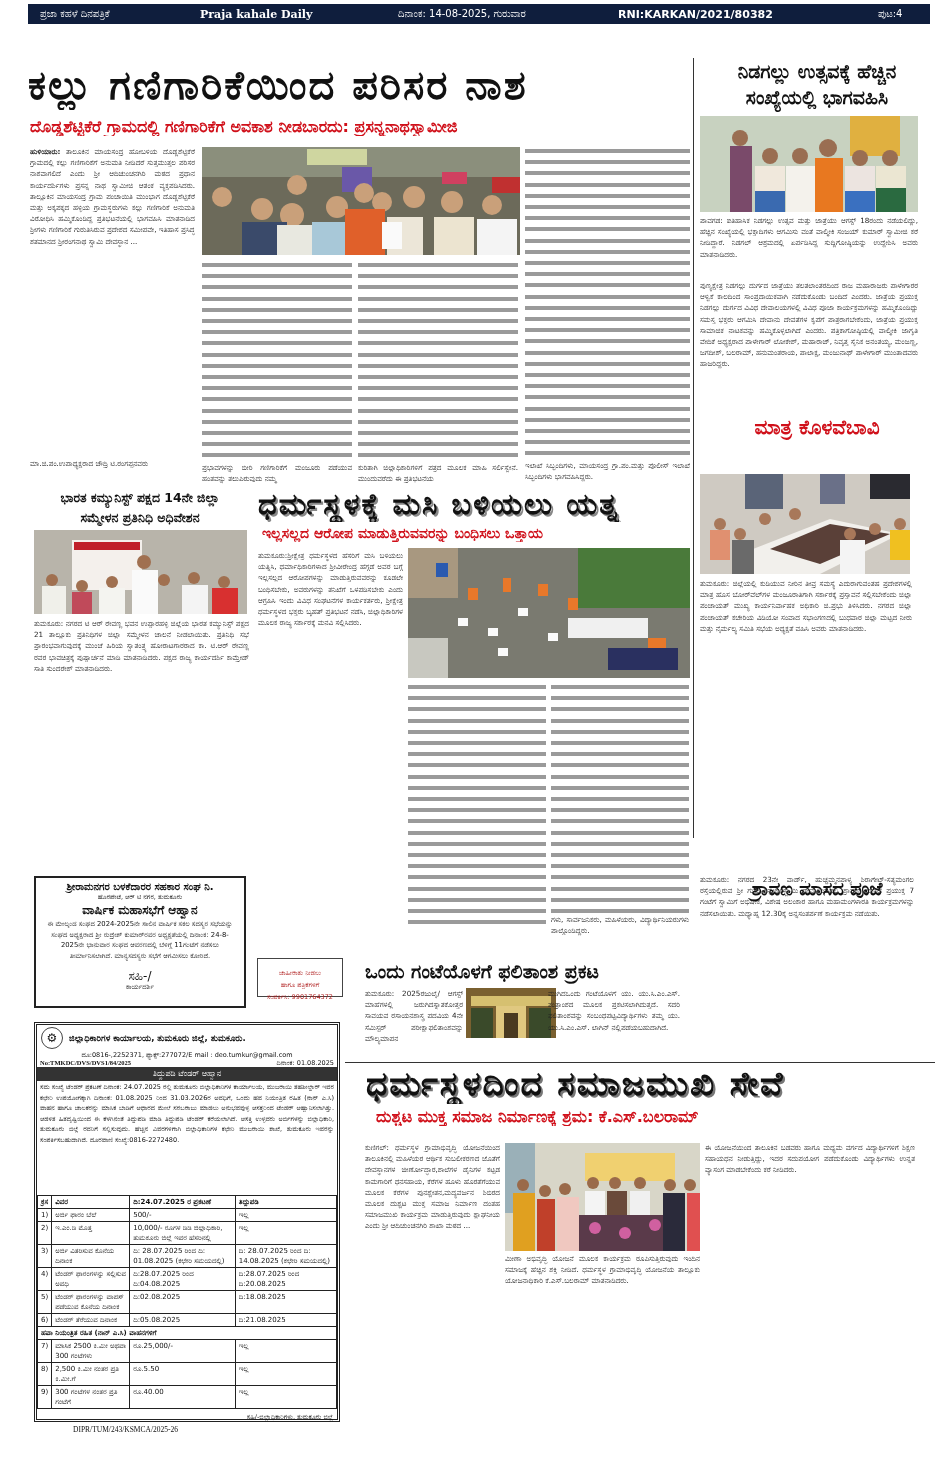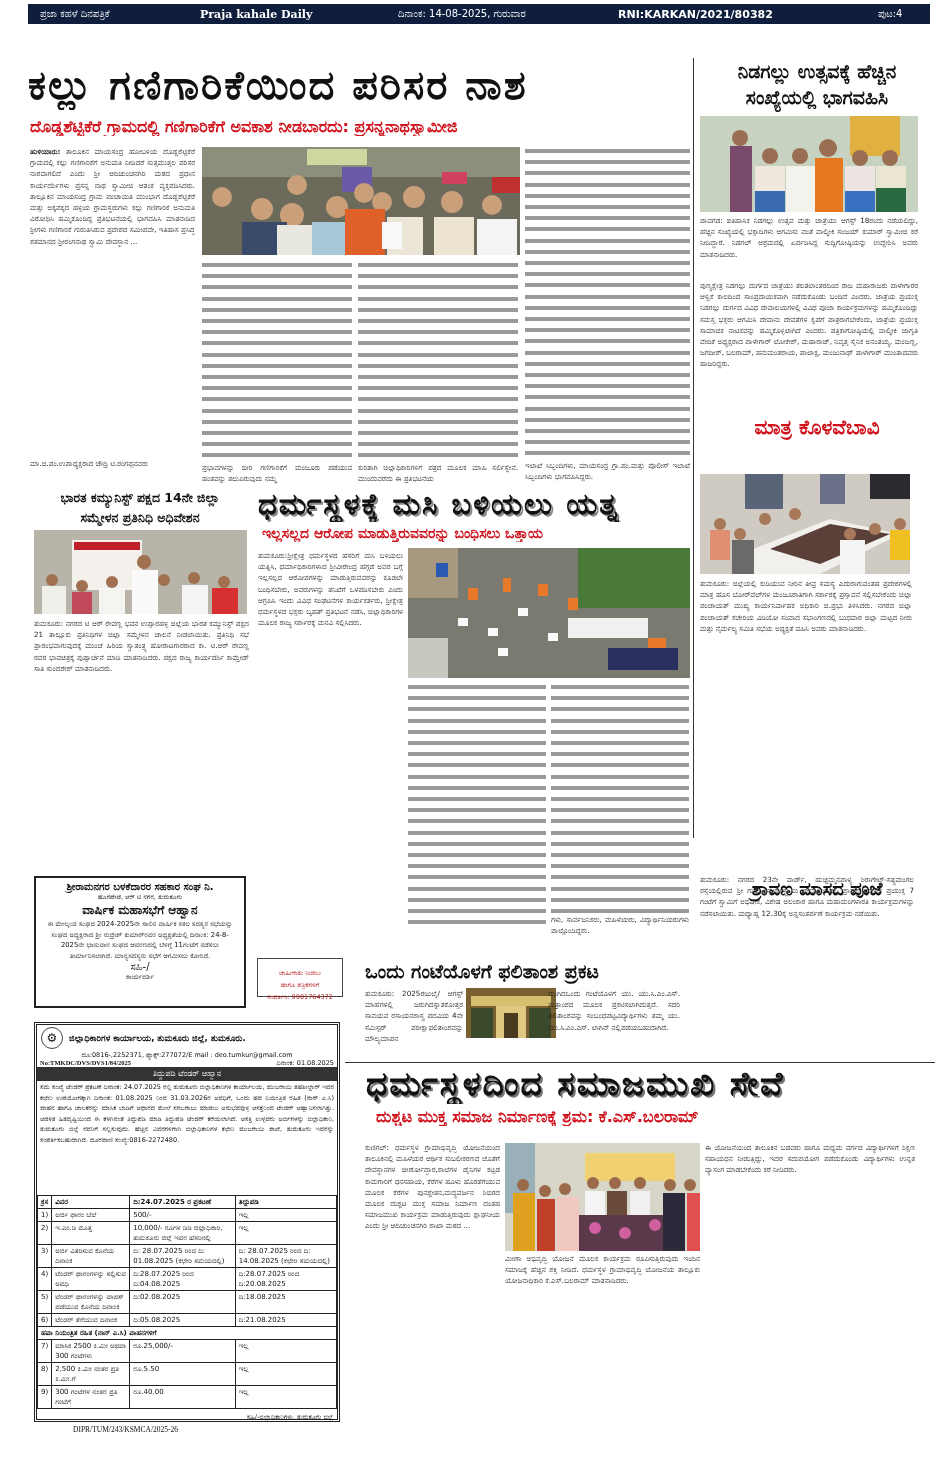--- a/index.html
+++ b/index.html
@@ -202,21 +202,21 @@
     <rect x="178" y="58" width="26" height="26" fill="#d83030"></rect>
   </svg>
 </div>
 <div class="abs body-text" style="left:34px; top:618px; width:215px; height:240px;">ತುಮಕೂರು: ನಗರದ ಟಿ ಆರ್ ರೇವಣ್ಣ ಭವನ ಉಪ್ಪಾರಹಳ್ಳಿ ಜಿಲ್ಲೆಯ ಭಾರತ ಕಮ್ಯುನಿಸ್ಟ್ ಪಕ್ಷದ 21 ತಾಲ್ಲೂಕು ಪ್ರತಿನಿಧಿಗಳ ಜಿಲ್ಲಾ ಸಮ್ಮೇಳನ ಚಾಲನೆ ನೀಡಲಾಯಿತು. ಪ್ರತಿನಿಧಿ ಸಭೆ ಪ್ರಾರಂಭವಾಗುವುದಕ್ಕೆ ಮುಂಚೆ ಹಿರಿಯ ಸ್ವಾತಂತ್ರ್ಯ ಹೋರಾಟಗಾರರಾದ ಕಾ. ಟಿ.ಆರ್ ರೇವಣ್ಣ ರವರ ಭಾವಚಿತ್ರಕ್ಕೆ ಪುಷ್ಪಾರ್ಚನೆ ಮಾಡಿ ಮಾತನಾಡಿದರು. ಪಕ್ಷದ ರಾಜ್ಯ ಕಾರ್ಯದರ್ಶಿ ಕಾಮ್ರೇಡ್ ಸಾತಿ ಸುಂದರೇಶ್ ಮಾತನಾಡಿದರು.</div>
 
 <div class="abs box center" style="left:34px; top:876px; width:212px; height:132px; padding:3px 4px;">
   <div style="font-size:10px; font-weight:bold;">ಶ್ರೀರಾಮನಗರ ಬಳಕೆದಾರರ ಸಹಕಾರ ಸಂಘ ನಿ.</div>
   <div style="font-size:6.5px;">ಹೊರಪೇಟೆ, ಆರ್ ಟಿ ನಗರ, ತುಮಕೂರು</div>
   <div style="font-size:12px; font-weight:bold; margin:2px 0;">ವಾರ್ಷಿಕ ಮಹಾಸಭೆಗೆ ಆಹ್ವಾನ</div>
   <div style="font-size:6.8px; line-height:10.5px;">ಈ ಮೇಲ್ಕಂಡ ಸಂಘದ 2024-2025ನೇ ಸಾಲಿನ ವಾರ್ಷಿಕ ಸಕಲ ಸದಸ್ಯರ ಸಭೆಯನ್ನು ಸಂಘದ ಅಧ್ಯಕ್ಷರಾದ ಶ್ರೀ ರುದ್ರೇಶ್ ಕುಮಾರ್‌ರವರ ಅಧ್ಯಕ್ಷತೆಯಲ್ಲಿ ದಿನಾಂಕ: 24-8-2025ನೇ ಭಾನುವಾರ ಸಂಘದ ಆವರಣದಲ್ಲಿ ಬೆಳಿಗ್ಗೆ 11ಗಂಟೆಗೆ ನಡೆಸಲು ತೀರ್ಮಾನಿಸಲಾಗಿದೆ. ಮಾನ್ಯಸದಸ್ಯರು ಸಭೆಗೆ ಆಗಮಿಸಲು ಕೋರಿದೆ.</div>
-  <div style="font-size:10px;">ಸಹಿ-/</div>
+  <div style="font-size:12px;margin-top:8px;">ಸಹಿ-/</div>
   <div style="font-size:6.8px;">ಕಾರ್ಯದರ್ಶಿ</div>
 </div>
 
 <div class="abs center" style="left:257px; top:958px; width:86px; height:39px; border:1px solid #444; color:#b02020; font-size:6.5px; line-height:12px; padding-top:8px;">
   <div>ಜಾಹೀರಾತು ನೀಡಲು</div>
   <div>ಹಾಗೂ ಪತ್ರಿಕೆಗಳಿಗೆ</div>
   <div>ಸಂಪರ್ಕಿಸಿ: 9901764372</div>
 </div>
 
 <div class="abs" style="left:365px; top:960px; width:330px; font-size:19px; font-weight:bold; white-space:nowrap;">ಒಂದು ಗಂಟೆಯೊಳಗೆ ಫಲಿತಾಂಶ ಪ್ರಕಟ</div>

